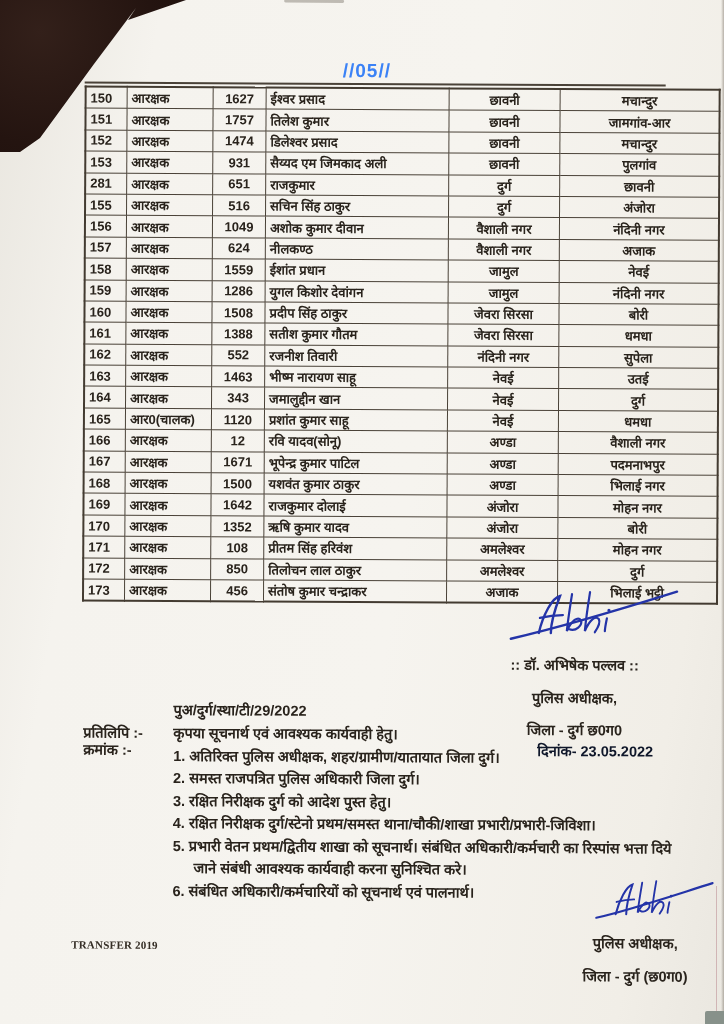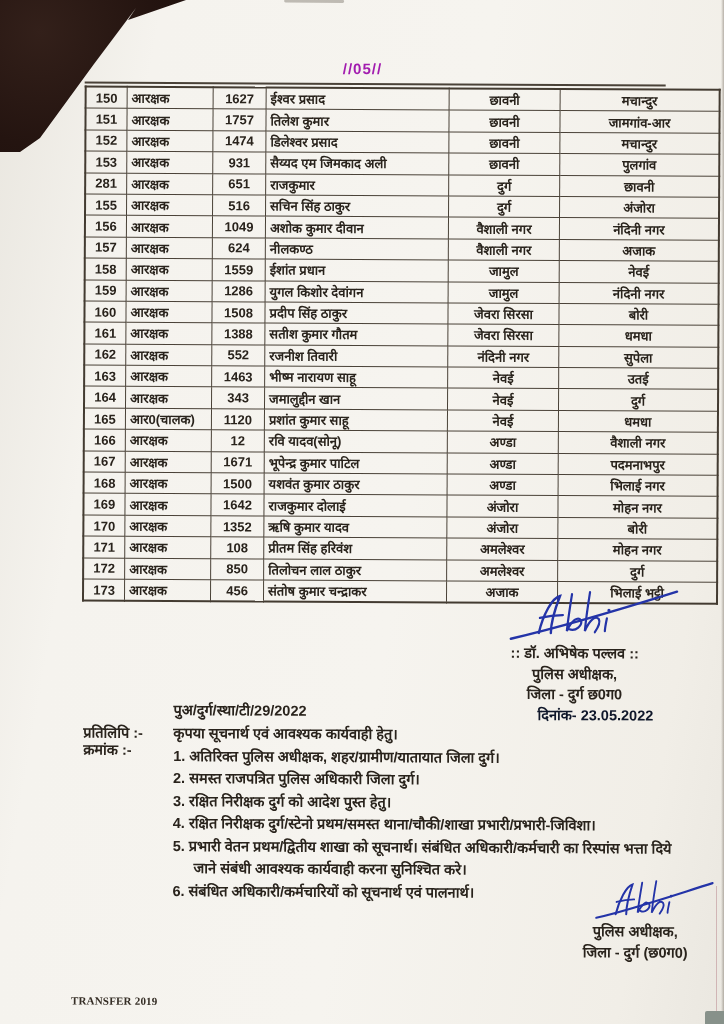--- a/index.html
+++ b/index.html
@@ -15,59 +15,59 @@
   .corner-fold{
     position:absolute;left:0;top:0;width:200px;height:160px;
     background:radial-gradient(circle at 20% 20%,#33201a 0%,#241410 55%,#1c0f0b 100%);
     clip-path:polygon(0 0,186px 0,128px 20px,136px 8px,94px 64px,40px 138px,20px 152px,0 152px);
   }
   .edge-right{position:absolute;right:0;top:0;width:3px;height:1024px;background:linear-gradient(to left,rgba(70,58,46,.35),rgba(70,58,46,0));}
   .artifact-line{position:absolute;left:716px;top:886px;width:1px;height:138px;background:rgba(178,120,128,.45);}
   .artifact-corner{position:absolute;left:705px;top:1011px;width:19px;height:13px;background:#87918a;border-radius:2px 0 0 0;}
   .top-smudge{position:absolute;left:282px;top:0;width:60px;height:3px;background:rgba(90,80,70,.35);border-radius:2px;}
 
-  .page-number{position:absolute;left:341px;top:60px;font-size:15px;font-weight:700;letter-spacing:1px;color:#a21caf;}
+  .page-number{position:absolute;left:341px;top:60px;font-size:19px;font-weight:700;letter-spacing:1px;color:#3b82f6;}
 
   
   .table-topline{position:absolute;left:83px;top:83px;width:581px;height:2px;background:#4a4238;}
   table.roster{
     position:absolute;left:83px;top:87px;border-collapse:collapse;table-layout:fixed;
     width:581px;
   }
   table.roster td{
     border:1px solid #4a4238;height:20.4px;padding:0 4px;
     font-size:13px;font-weight:600;color:#29231c;overflow:hidden;white-space:nowrap;
   }
   table.roster{border:2px solid #433b31;}
-  td.c0{text-align:center;width:32px;margin-left:46px;}
+  td.c0{text-align:left;width:32px;margin-left:46px;}
   td.c1{text-align:left;width:77px;padding-left:7px;}
   td.c2{text-align:center;width:44px;}
   td.c3{text-align:left;width:174px;padding-left:7px;}
   td.c4{text-align:center;width:102px;}
   td.c5{text-align:center;width:150px;}
 
   
   .sign-block-1{position:absolute;left:438px;top:586px;width:276px;text-align:center;}
   .sign-block-2{position:absolute;left:552px;top:876px;width:172px;text-align:center;}
   .sig-svg{display:block;}
   .sign-block-1 .sig-svg{margin:0 18px 0 72px;}
   .sign-block-2 .sig-svg{margin:0 auto 0 44px;}
-  .sig-line{font-size:14.5px;font-weight:700;line-height:20.5px;color:#29231c;}
+  .sig-line{font-size:14.5px;font-weight:700;line-height:20.5px;color:#29231c;margin-top:12px;}
   .sig-date{font-size:14.5px;font-weight:700;line-height:20.5px;color:#0f172a;padding-left:42px;}
 
   
   .ref-line{position:absolute;left:85px;top:700px;display:flex;font-size:14.5px;font-weight:700;color:#29231c;}
   .ref-label{width:90px;margin-top:40px;}
   .copy-block{position:absolute;left:85px;top:723px;width:615px;font-size:14.5px;font-weight:700;color:#29231c;}
   .copy-head{display:flex;line-height:22.5px;}
   .copy-label{width:90px;flex:0 0 90px;}
   .copy-items{padding-left:90px;}
   .copy-item{line-height:22.6px;padding-left:21px;text-indent:-21px;}
 
-  .footer-code{position:absolute;left:74px;top:996px;font-family:"Liberation Serif","DejaVu Serif",serif;font-size:11px;font-weight:700;color:#352e26;letter-spacing:.2px;}
+  .footer-code{position:absolute;left:74px;top:940px;font-family:"Liberation Serif","DejaVu Serif",serif;font-size:11px;font-weight:700;color:#352e26;letter-spacing:.2px;}
 </style>
 </head>
 <body>
 
 <div class="content">
 
   <div class="top-smudge"></div>
 
   <div class="page-number">//05//</div>
 

